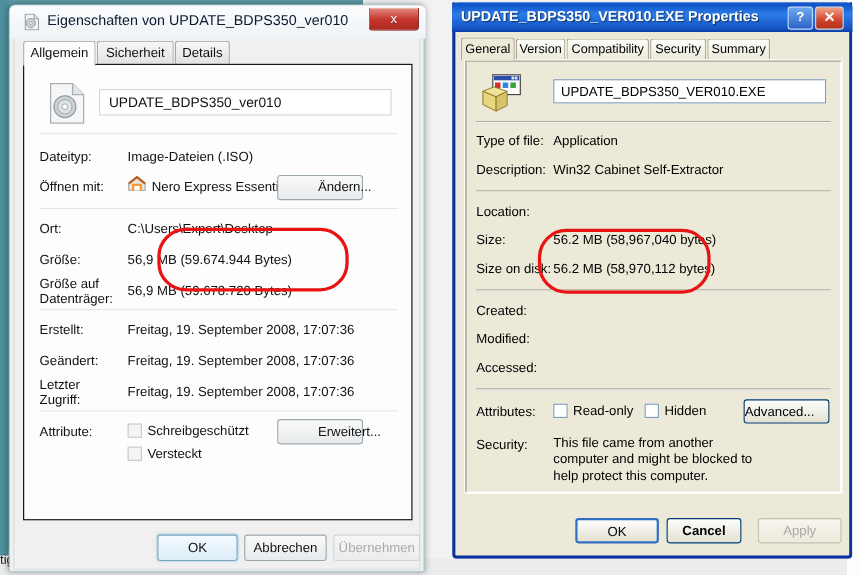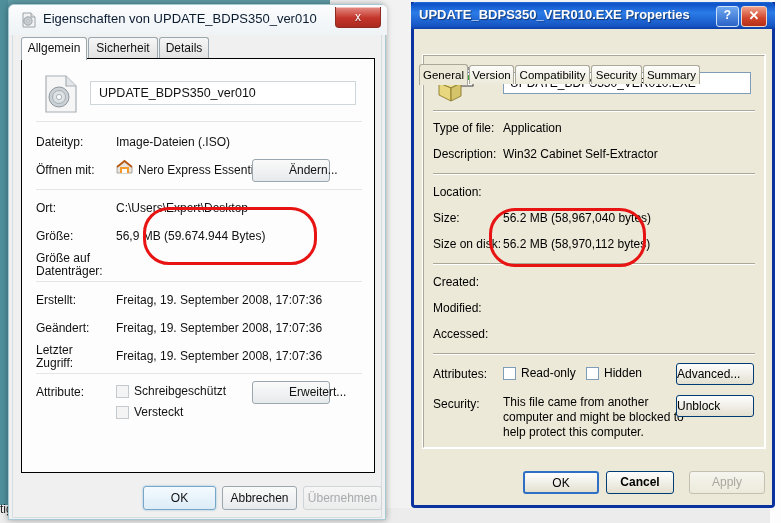--- a/index.html
+++ b/index.html
@@ -128,21 +128,21 @@
     background:linear-gradient(#6ea9ef,#2b63c8);
     border:1px solid #cfe0f7;border-radius:3px;cursor:pointer;
   }
   #xp-help-btn span{display:block;text-align:center;color:#fff;font-size:12px;font-weight:bold;line-height:17px;}
   #xp-close-btn{
     position:absolute;left:330px;top:4px;width:24px;height:19px;
     background:linear-gradient(#f0a089,#d0442a 60%,#b43018);
     border:1px solid #f3d6c7;border-radius:3px;cursor:pointer;
   }
   #xp-close-btn span{display:block;text-align:center;color:#fff;font-size:13px;font-weight:bold;line-height:17px;}
-  .xptabstrip{position:absolute;left:8px;top:33px;width:344px;height:20px;margin-top:30px;}
+  .xptabstrip{position:absolute;left:8px;top:33px;width:344px;height:20px;}
   .xptab{
     position:absolute;top:0;height:19px;line-height:18px;font-size:11.5px;color:#000;
     text-align:center;border:1px solid #aca899;border-bottom:none;
     border-radius:3px 3px 0 0;background:linear-gradient(#fdfdfc,#eceada);
     box-sizing:border-box;cursor:pointer;
   }
   .xptab.sel{background:#ece9d8;height:21px;top:-1px;line-height:20px;z-index:4;border-color:#aca899;}
   #xp-tab-0{left:0;width:49px;}
   #xp-tab-1{left:50px;width:45px;}
   #xp-tab-2{left:96px;width:75px;}
@@ -266,20 +266,21 @@
     <div class="w7sep" style="top:130px;"></div>
 
     <span class="w7lbl" style="top:142px;">Ort:</span>
     <span class="w7val" style="top:142px;">C:\Users\Expert\Desktop</span>
 
     <span class="w7lbl" style="top:170px;">Größe:</span>
     <span class="w7val" style="top:170px;">56,9 MB (59.674.944 Bytes)</span>
 
     <span class="w7lbl" style="top:192px;">Größe auf</span>
     <span class="w7lbl" style="top:205px;">Datenträger:</span>
+    <span class="w7val" style="top:198px;">56,9 MB (59.678.720 Bytes)</span>
 
     <div class="w7sep" style="top:222px;"></div>
 
     <span class="w7lbl" style="top:234px;">Erstellt:</span>
     <span class="w7val" style="top:234px;">Freitag, 19. September 2008, 17:07:36</span>
 
     <span class="w7lbl" style="top:262px;">Geändert:</span>
     <span class="w7val" style="top:262px;">Freitag, 19. September 2008, 17:07:36</span>
 
     <span class="w7lbl" style="top:284px;">Letzter</span>
@@ -357,21 +358,20 @@
     <span class="xpchk" style="left:80px;top:312px;"></span>
     <span class="xpval" style="left:98px;top:311px;">Read-only</span>
     <span class="xpchk" style="left:163px;top:312px;"></span>
     <span class="xpval" style="left:181px;top:311px;">Hidden</span>
     <div class="xpbtn" style="left:253px;top:308px;width:78px;">Advanced...</div>
 
     <span class="xplbl" style="top:342px;">Security:</span>
     <span class="xpval" style="top:340px;">This file came from another</span>
     <span class="xpval" style="top:355px;">computer and might be blocked to</span>
     <span class="xpval" style="top:370px;">help protect this computer.</span>
-    <div class="xpbtn" style="left:253px;top:340px;width:78px;">Unblock</div>
   </div>
 
   <div class="xpbb" id="xp-ok">OK</div>
   <div class="xpbb" id="xp-cancel">Cancel</div>
   <div class="xpbb" id="xp-apply">Apply</div>
 </div>
 
 <div id="winxp-titlebar">
   <span id="winxp-title-text">UPDATE_BDPS350_VER010.EXE Properties</span>
   <div id="xp-help-btn">

